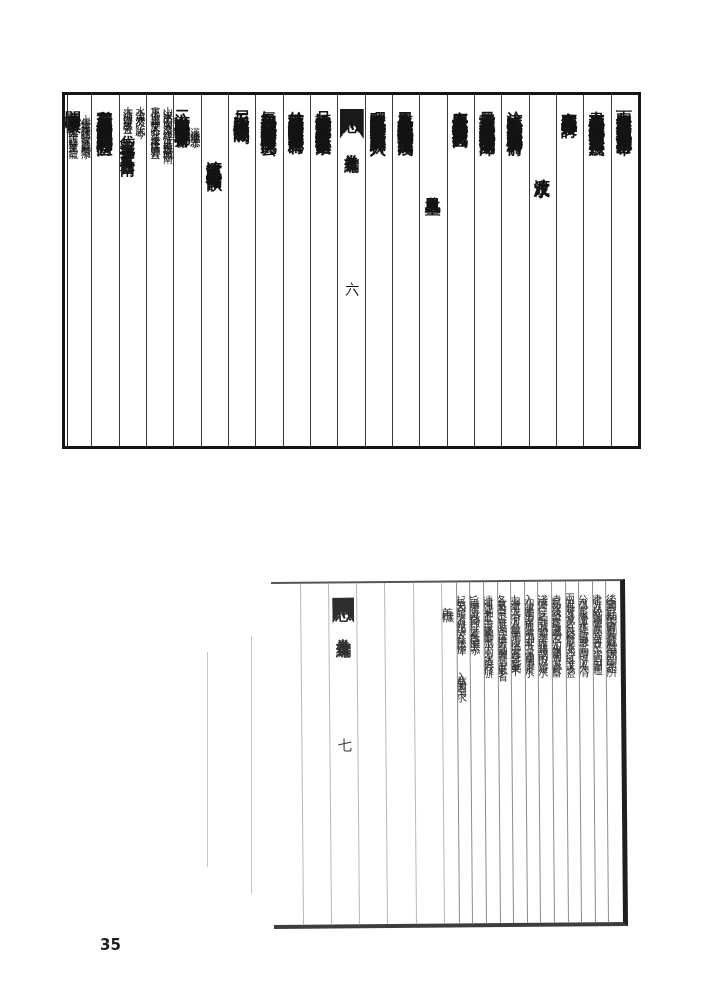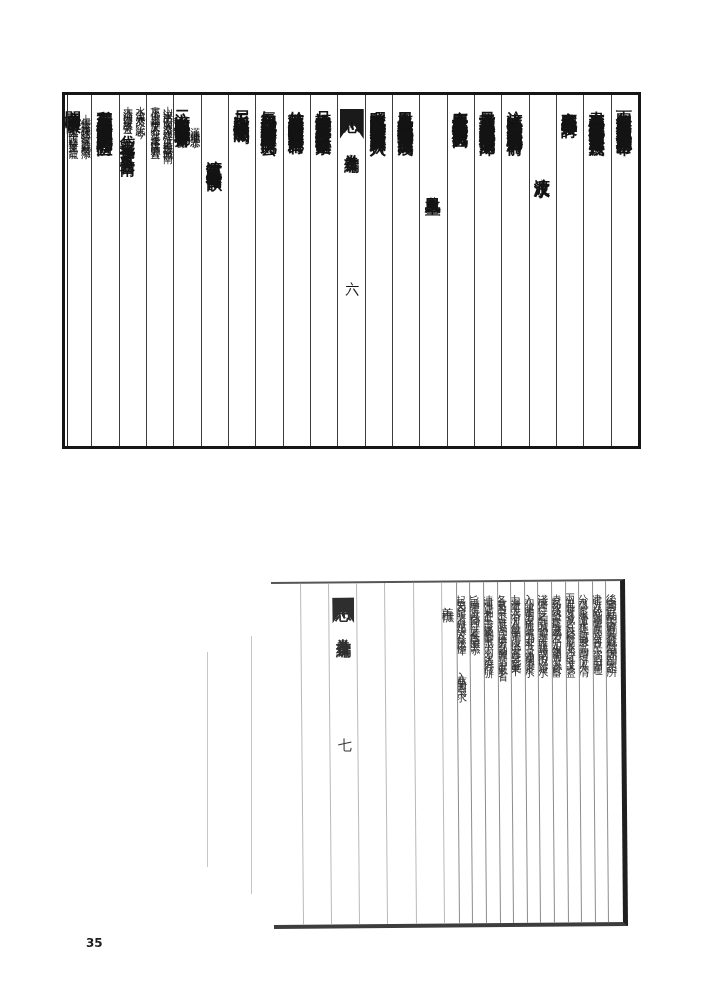--- a/index.html
+++ b/index.html
@@ -35,22 +35,22 @@
   .fold-folio{font-size:14px;line-height:26px;}
   .fishtail{display:inline-block;width:24px;height:30px;background:#1a1a1a;margin:3px 0;
             clip-path:polygon(0 0,100% 0,100% 100%,50% 42%,0 100%);}
   .page-bottom .fishtail{background:#2e2e2e;height:26px;width:22px;}
   .page-bottom .fold-title,.page-bottom .fold-part{color:#2f2f2f;}
   
   .stray{position:absolute;width:1px;background:#c6c6c6;}
   .s1{left:207px;top:652px;height:215px;}
   .s2{left:251px;top:636px;height:258px;}
   
-  .sheet-number{position:absolute;left:86px;top:936px;font-family:"DejaVu Sans","Liberation Sans",sans-serif;
-                font-weight:bold;font-size:12px;color:#1c1c1c;}
+  .sheet-number{position:absolute;left:100px;top:936px;font-family:"DejaVu Sans","Liberation Sans",sans-serif;
+                font-weight:bold;font-size:15px;color:#1c1c1c;}
 </style>
 </head>
 <body>
 
 <div class="sheet">
   <div class="page page-top" id="top-page">
       <div class="col"><span class="lt">雨旬無多日有司報民歸地丁旣已貸私派務全希</span></div>
       <div class="col"><span class="lt">盡心專邦本留意欲國肥春秋猶可望黎民其庶幾</span></div>
       <div class="col"><span class="lt">高宗純皇帝御製詩</span></div>
       <div class="col"><span class="gap" style="height: 68px;"></span><span class="lt">渡汶水</span><span class="st">辛未</span></div>

